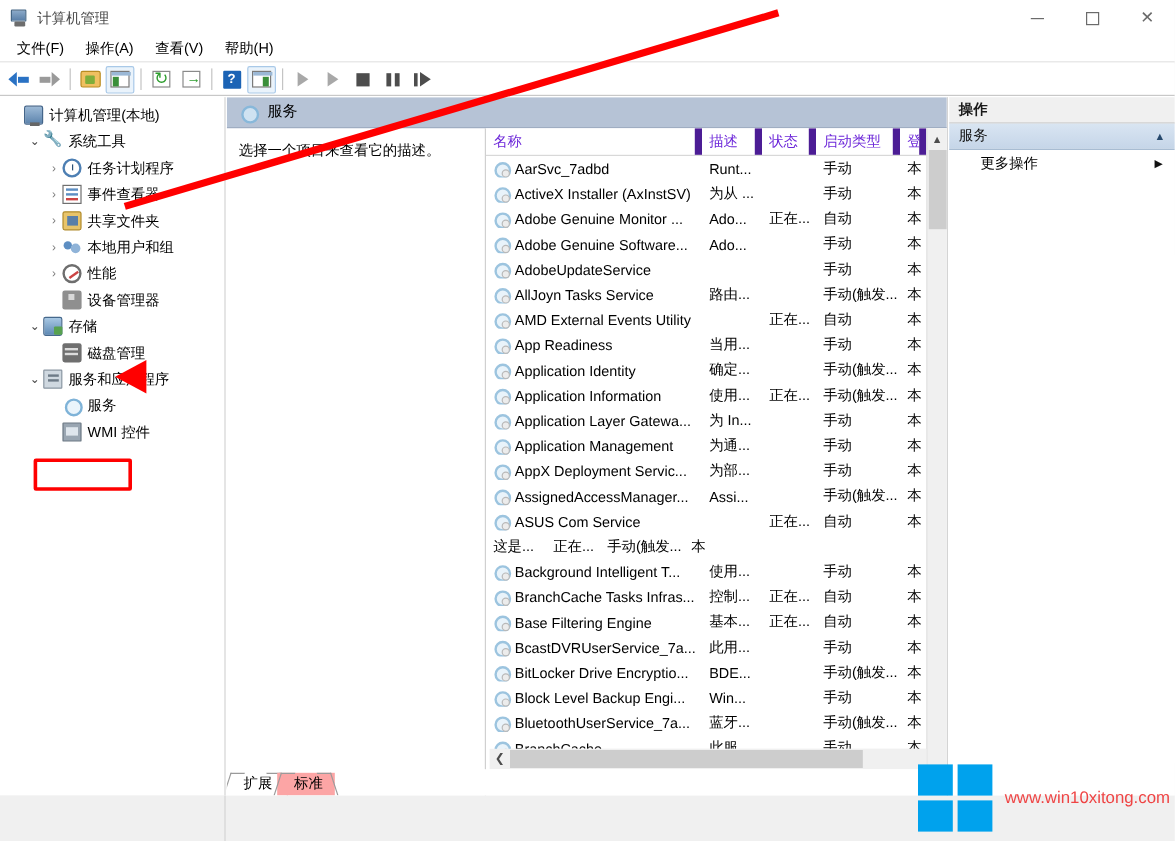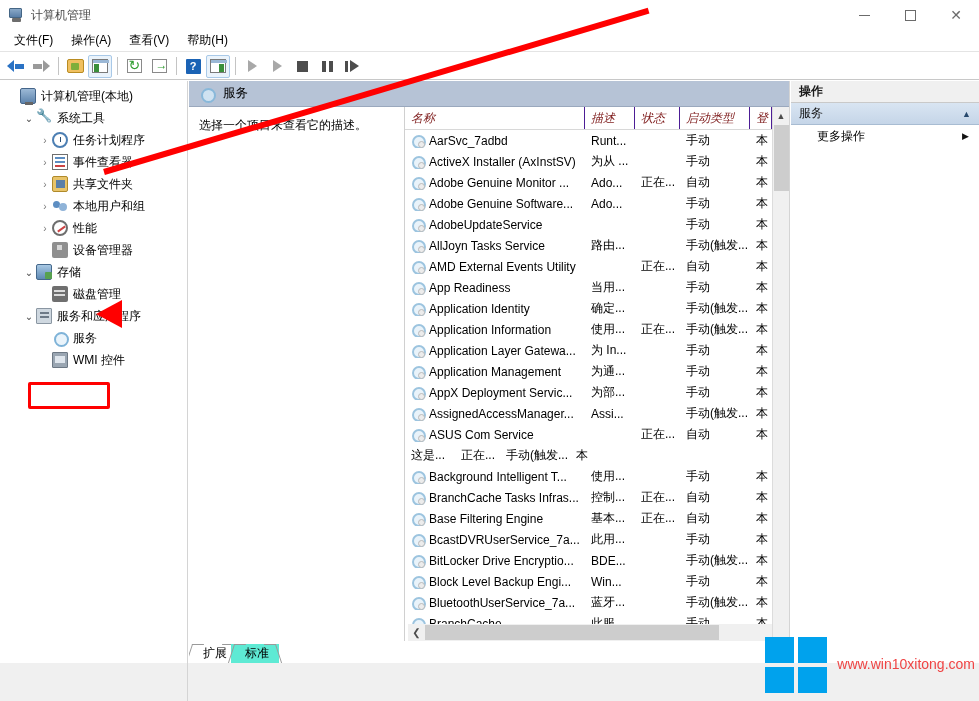--- a/index.html
+++ b/index.html
@@ -160,22 +160,22 @@
 
   .split { display: flex; height: 556px; }
   .desc-col {
     width: 218px; background: #ffffff; padding: 10px 8px 0 10px;
     font-size: 12px; color: #000; line-height: 1.4;
   }
   .list-col { flex: 1; position: relative; background: #ffffff; border-left: 1px solid #d0d0d0; }
 
   .lv-header { display: flex; height: 23px; background: #ffffff; border-bottom: 1px solid #d8d8d8; position: relative; }
   .lv-th {
-    display: flex; align-items: center; font-size: 12px; color: #7f1d1d;
-    border-right: 1px solid #4c1d95; padding-left: 6px; overflow: hidden; white-space: nowrap; font-style: italic;
+    display: flex; align-items: center; font-size: 12px; color: #6d28d9;
+    border-right: 6px solid #4c1d95; padding-left: 6px; overflow: hidden; white-space: nowrap;
   }
   .lv-scrollcap { width: 17px; display:flex; align-items:center; justify-content:center; color:#555; font-size:9px; background:#fff; }
 
   .lv-rows { position: relative; height: 511px; overflow: hidden; }
   .lv-row { display: flex; height: 21px; align-items: center; font-size: 12px; white-space: nowrap; }
   .cell { overflow: hidden; padding-left: 6px; }
   .cell.name { display: flex; align-items: center; }
   .svc-ico { width: 14px; height: 14px; margin-right: 4px; position: relative; flex: 0 0 14px; }
   .svc-ico:before {
     content:''; position:absolute; left:1px; top:1px; width:10px; height:10px;
@@ -207,21 +207,21 @@
   .tabs { position: absolute; left: 0; bottom: 0; height: 22px; width: 601px; background:#fff; display:flex; align-items:flex-end; }
   .tab {
     height: 19px; padding: 0 10px 0 14px; font-size: 12px; color:#000;
     display:flex; align-items:center; position: relative; margin-right: -6px;
   }
   .tab .skewL, .tab .skewR {
     position:absolute; top:0; width: 12px; height: 19px; border-top:1px solid #9a9a9a;
   }
   .tab .skewL { left: 0; border-left: 1px solid #9a9a9a; transform: skewX(-18deg); }
   .tab .skewR { right: 0; border-right: 1px solid #9a9a9a; transform: skewX(18deg); }
-  .tab.active { background: #5eead4; font-weight: normal; text-align: right; }
+  .tab.active { background: #fca5a5; font-weight: normal; text-align: right; }
 
   
   .act-pane { position: absolute; left: 791px; top: 0; width: 188px; height: 582px; background: #ffffff; }
   .act-title {
     height: 22px; background: #f0f0f0; display:flex; align-items:center; padding-left: 8px;
     font-size: 12px; font-weight: bold; color:#1a1a1a; border-bottom: 1px solid #c9c9c9;
   }
   .act-group {
     height: 22px; background: linear-gradient(#d9e5f2, #c5d5e8);
     display:flex; align-items:center; padding: 0 8px; font-size: 12px; color:#111;

